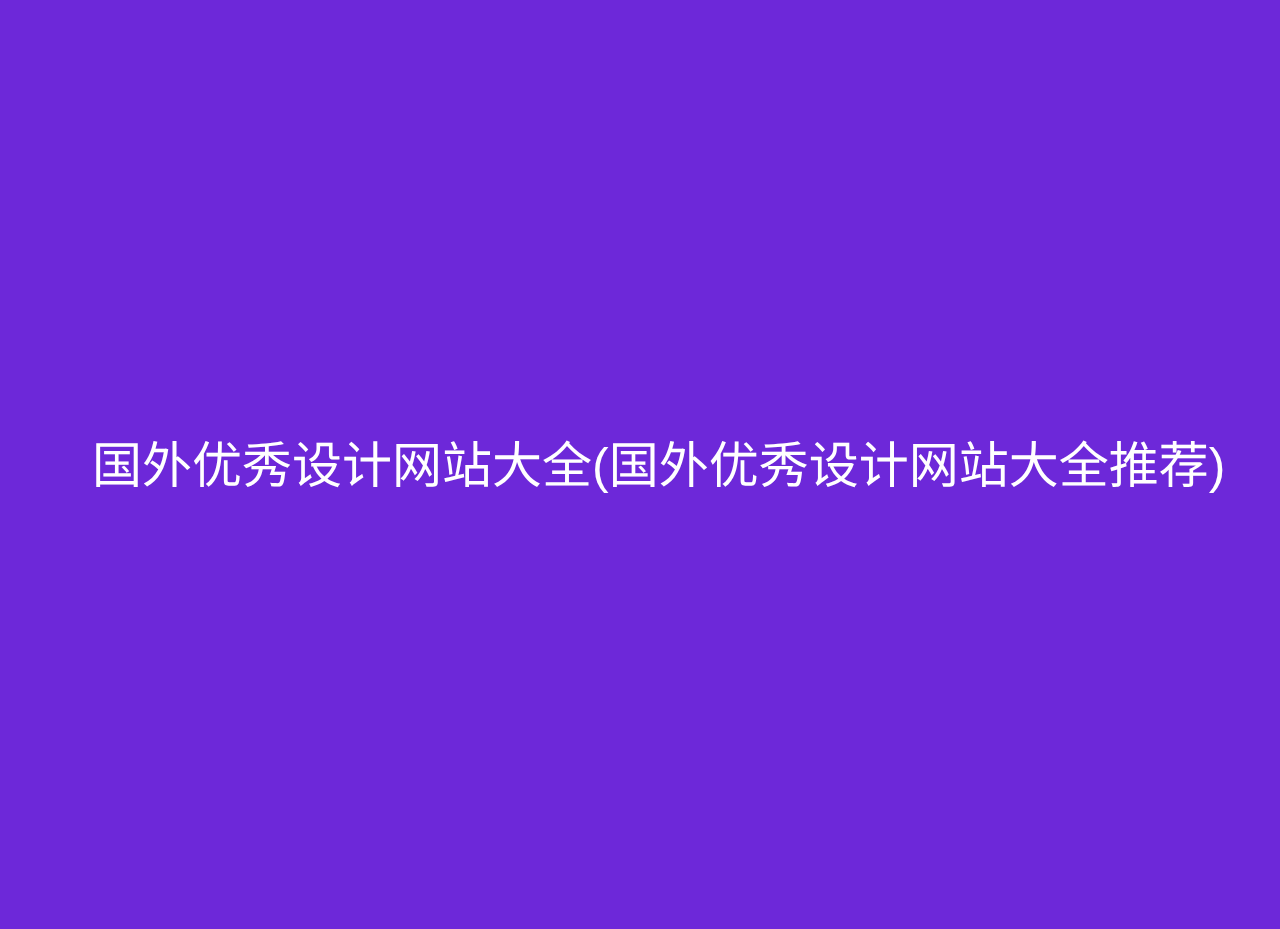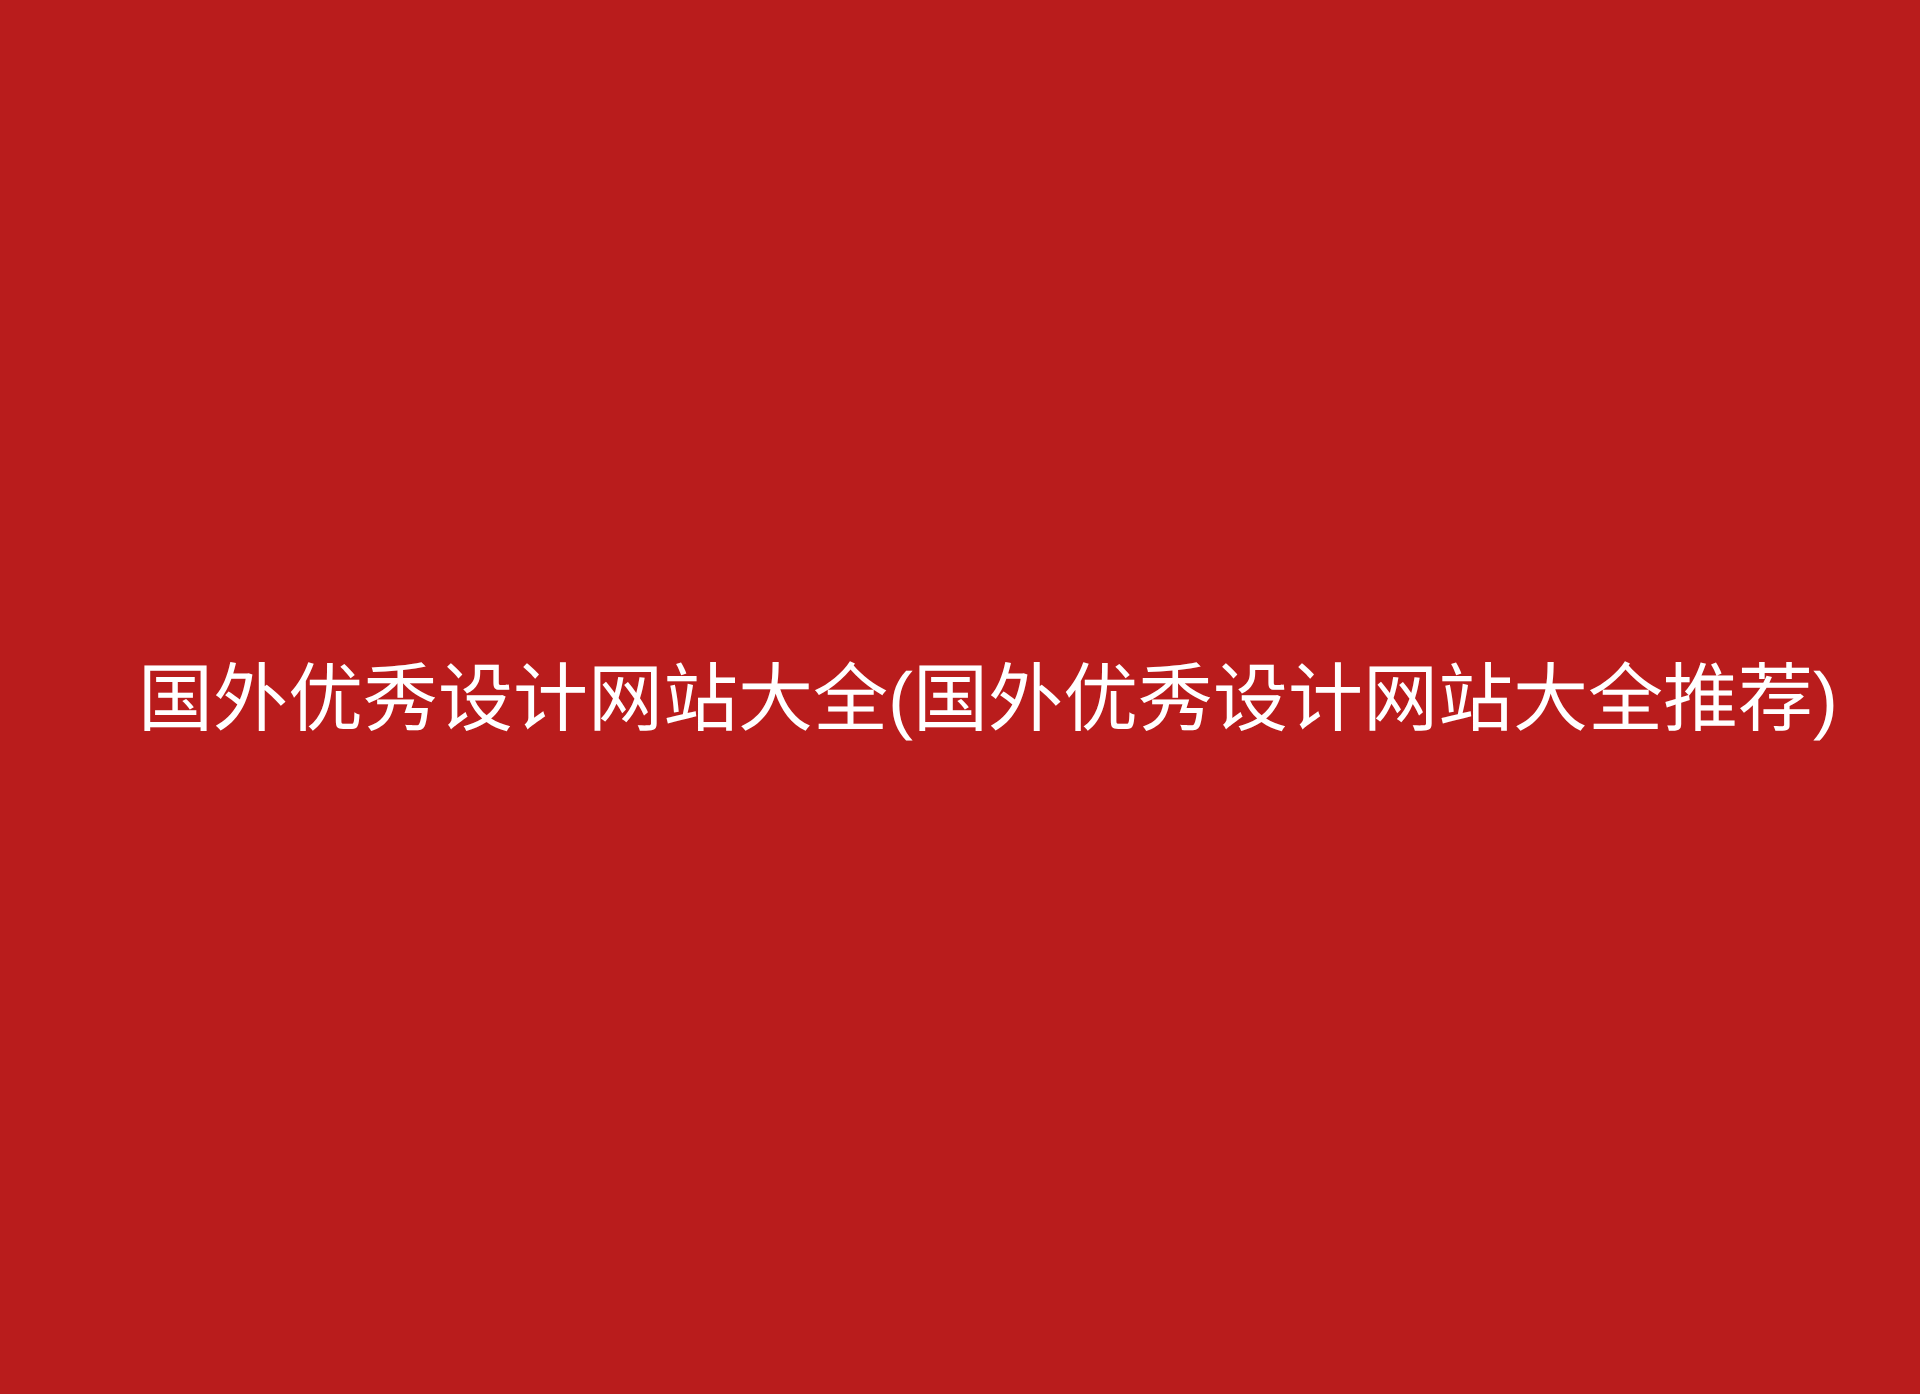--- a/index.html
+++ b/index.html
@@ -46,17 +46,17 @@
     white-space: nowrap;
 
     
     position: relative;
     top: 1px;
   }
 </style>
 </head>
 <body style="width: 1280px; height: 929px;">
 
-<div class="slide-canvas" style="background-color: #b91c1c; width: 1280px; height: 929px;">
+<div class="slide-canvas" style="background-color: #6d28d9; width: 1280px; height: 929px;">
 
   <h1 class="headline" style="color: rgb(255, 255, 255); font-size: 50px; padding-left: 92px; text-align: left;">国外优秀设计网站大全(国外优秀设计网站大全推荐)</h1>
 
 </div>
 
 </body></html>

